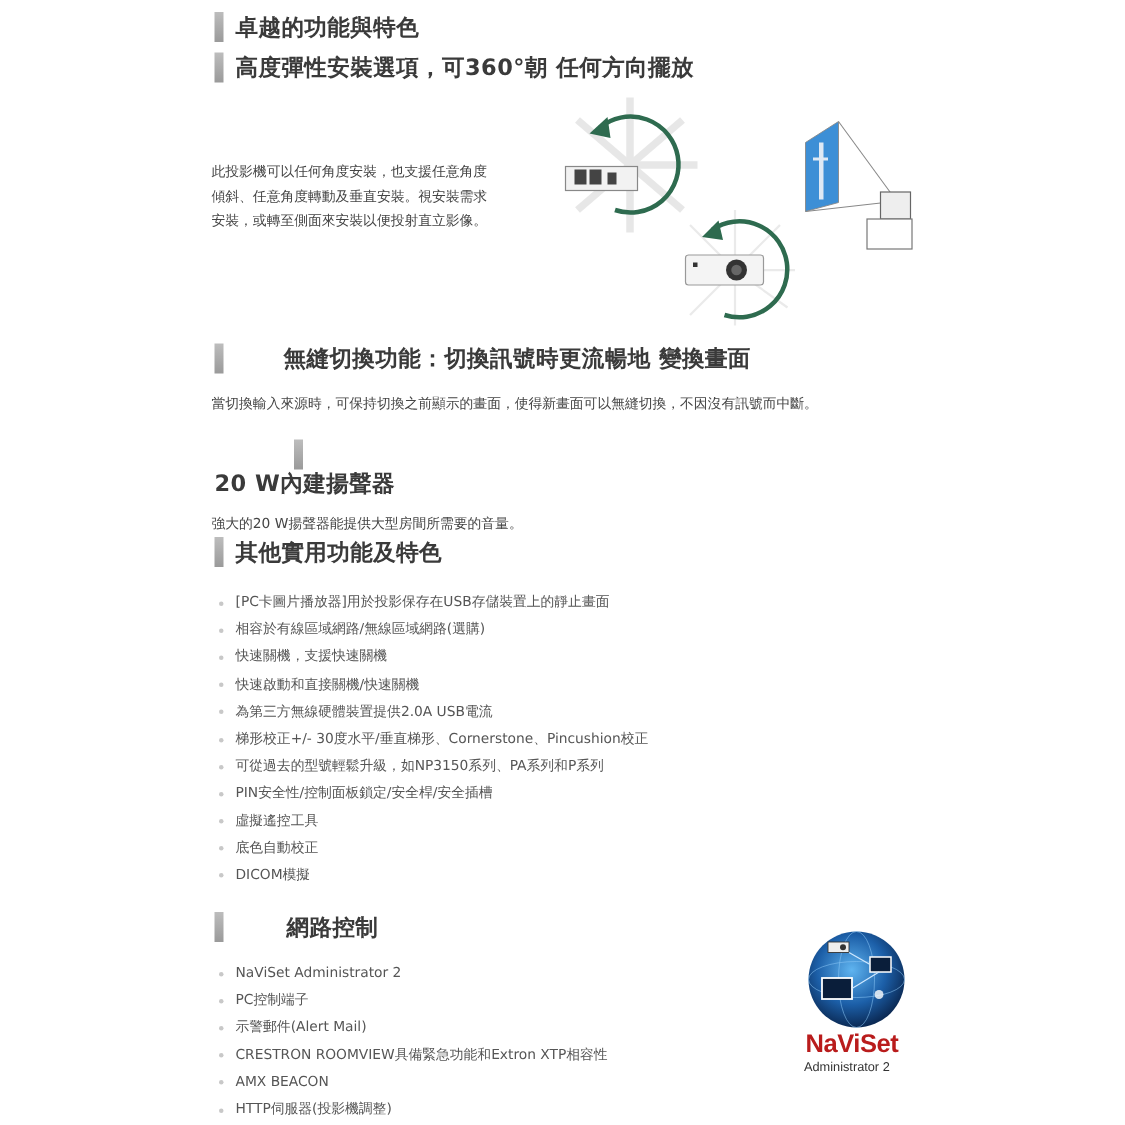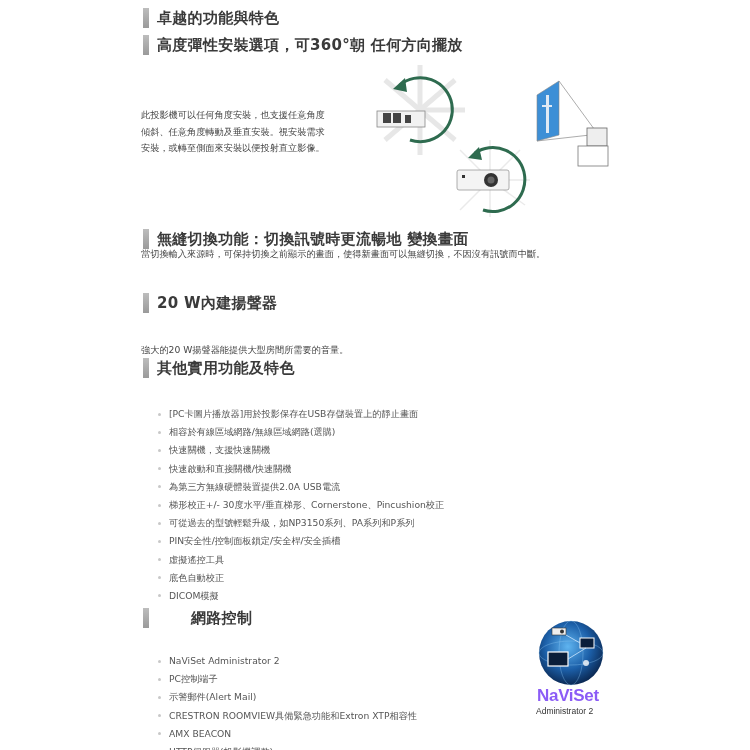--- a/index.html
+++ b/index.html
@@ -3,24 +3,24 @@
   <meta charset="utf-8">
   <style>
     html, body { margin: 0; padding: 0; background: #ffffff; }
     body { width: 750px; height: 750px; position: relative; overflow: hidden;
            font-family: "DejaVu Sans", "Liberation Sans", sans-serif; color: #333; }
     .abs { position: absolute; }
     .heading { position: absolute; left: 143px; display: flex; align-items: center; }
     .heading .bar { width: 6px; height: 20px; background: linear-gradient(#bdbdbd, #9a9a9a); margin-right: 8px; }
     .heading .txt { font-size: 15px; font-weight: bold; color: #3a3a3a; letter-spacing: 0.3px; white-space: nowrap; }
     .para { position: absolute; left: 141px; font-size: 9.2px; color: #444; line-height: 16.5px; }
-    .list { position: absolute; left: 143px; margin: 12px; padding: 0; list-style: none; }
+    .list { position: absolute; left: 143px; margin: 0; padding: 0; list-style: none; }
     .list li { font-size: 9.2px; color: #555; height: 18.2px; line-height: 18.2px; display: flex; align-items: center; white-space: nowrap; }
     .list li .dot { width: 3px; height: 3px; background: #c8c8c8; border-radius: 50%; margin: 0 8px 0 3px; display: inline-block; }
-    .logo-text1 { position: absolute; left: 537px; top: 686px; font-family: "Liberation Sans", sans-serif; font-weight: bold; font-size: 17px; color: #8b5cf6; letter-spacing: -0.3px; }
+    .logo-text1 { position: absolute; left: 537px; top: 686px; font-family: "Liberation Sans", sans-serif; font-weight: bold; font-size: 17px; color: #b91c1c; letter-spacing: -0.3px; }
     .logo-text2 { position: absolute; left: 536px; top: 706px; font-family: "Liberation Sans", sans-serif; font-size: 8.5px; color: #333; }
   </style>
 </head>
 <body>
 
 <div class="heading" style="top:8px;">
   <span class="bar"></span>
   <span class="txt">卓越的功能與特色</span>
 </div>
 
@@ -75,27 +75,27 @@
 
   <polygon points="172,50 194,36 194,90 172,96" fill="#3d8fd6" stroke="#888" stroke-width="0.6"></polygon>
   <rect x="181" y="50" width="3" height="38" fill="#dfe9f4"></rect>
   <rect x="177" y="60" width="10" height="2" fill="#dfe9f4"></rect>
   <line x1="194" y1="36" x2="232" y2="88" stroke="#888" stroke-width="0.7"></line>
   <line x1="172" y1="96" x2="225" y2="90" stroke="#888" stroke-width="0.7"></line>
   <rect x="222" y="83" width="20" height="18" fill="#eee" stroke="#666" stroke-width="0.8"></rect>
   <rect x="213" y="101" width="30" height="20" fill="#fff" stroke="#777" stroke-width="0.8"></rect>
 </svg>
 
-<div class="heading" style="top:229px;">
+<div class="heading" style="top:229px;gap:32px;">
   <span class="bar"></span>
   <span class="txt">無縫切換功能：切換訊號時更流暢地 變換畫面</span>
 </div>
-<div class="para" style="top:246px; width:480px;">當切換輸入來源時，可保持切換之前顯示的畫面，使得新畫面可以無縫切換，不因沒有訊號而中斷。</div>
-
-<div class="heading" style="top:293px;">
+<div class="para" style="top:262px; width:480px;font-family:Liberation Mono, monospace;">當切換輸入來源時，可保持切換之前顯示的畫面，使得新畫面可以無縫切換，不因沒有訊號而中斷。</div>
+
+<div class="heading" style="top:293px;flex-direction:column;">
   <span class="bar"></span>
   <span class="txt">20 W內建揚聲器</span>
 </div>
 <div class="para" style="top:326px; width:300px;margin-top:16px;">強大的20 W揚聲器能提供大型房間所需要的音量。</div>
 
 <div class="heading" style="top:358px;">
   <span class="bar"></span>
   <span class="txt">其他實用功能及特色</span>
 </div>
 <ul class="list" style="top:393px;">

